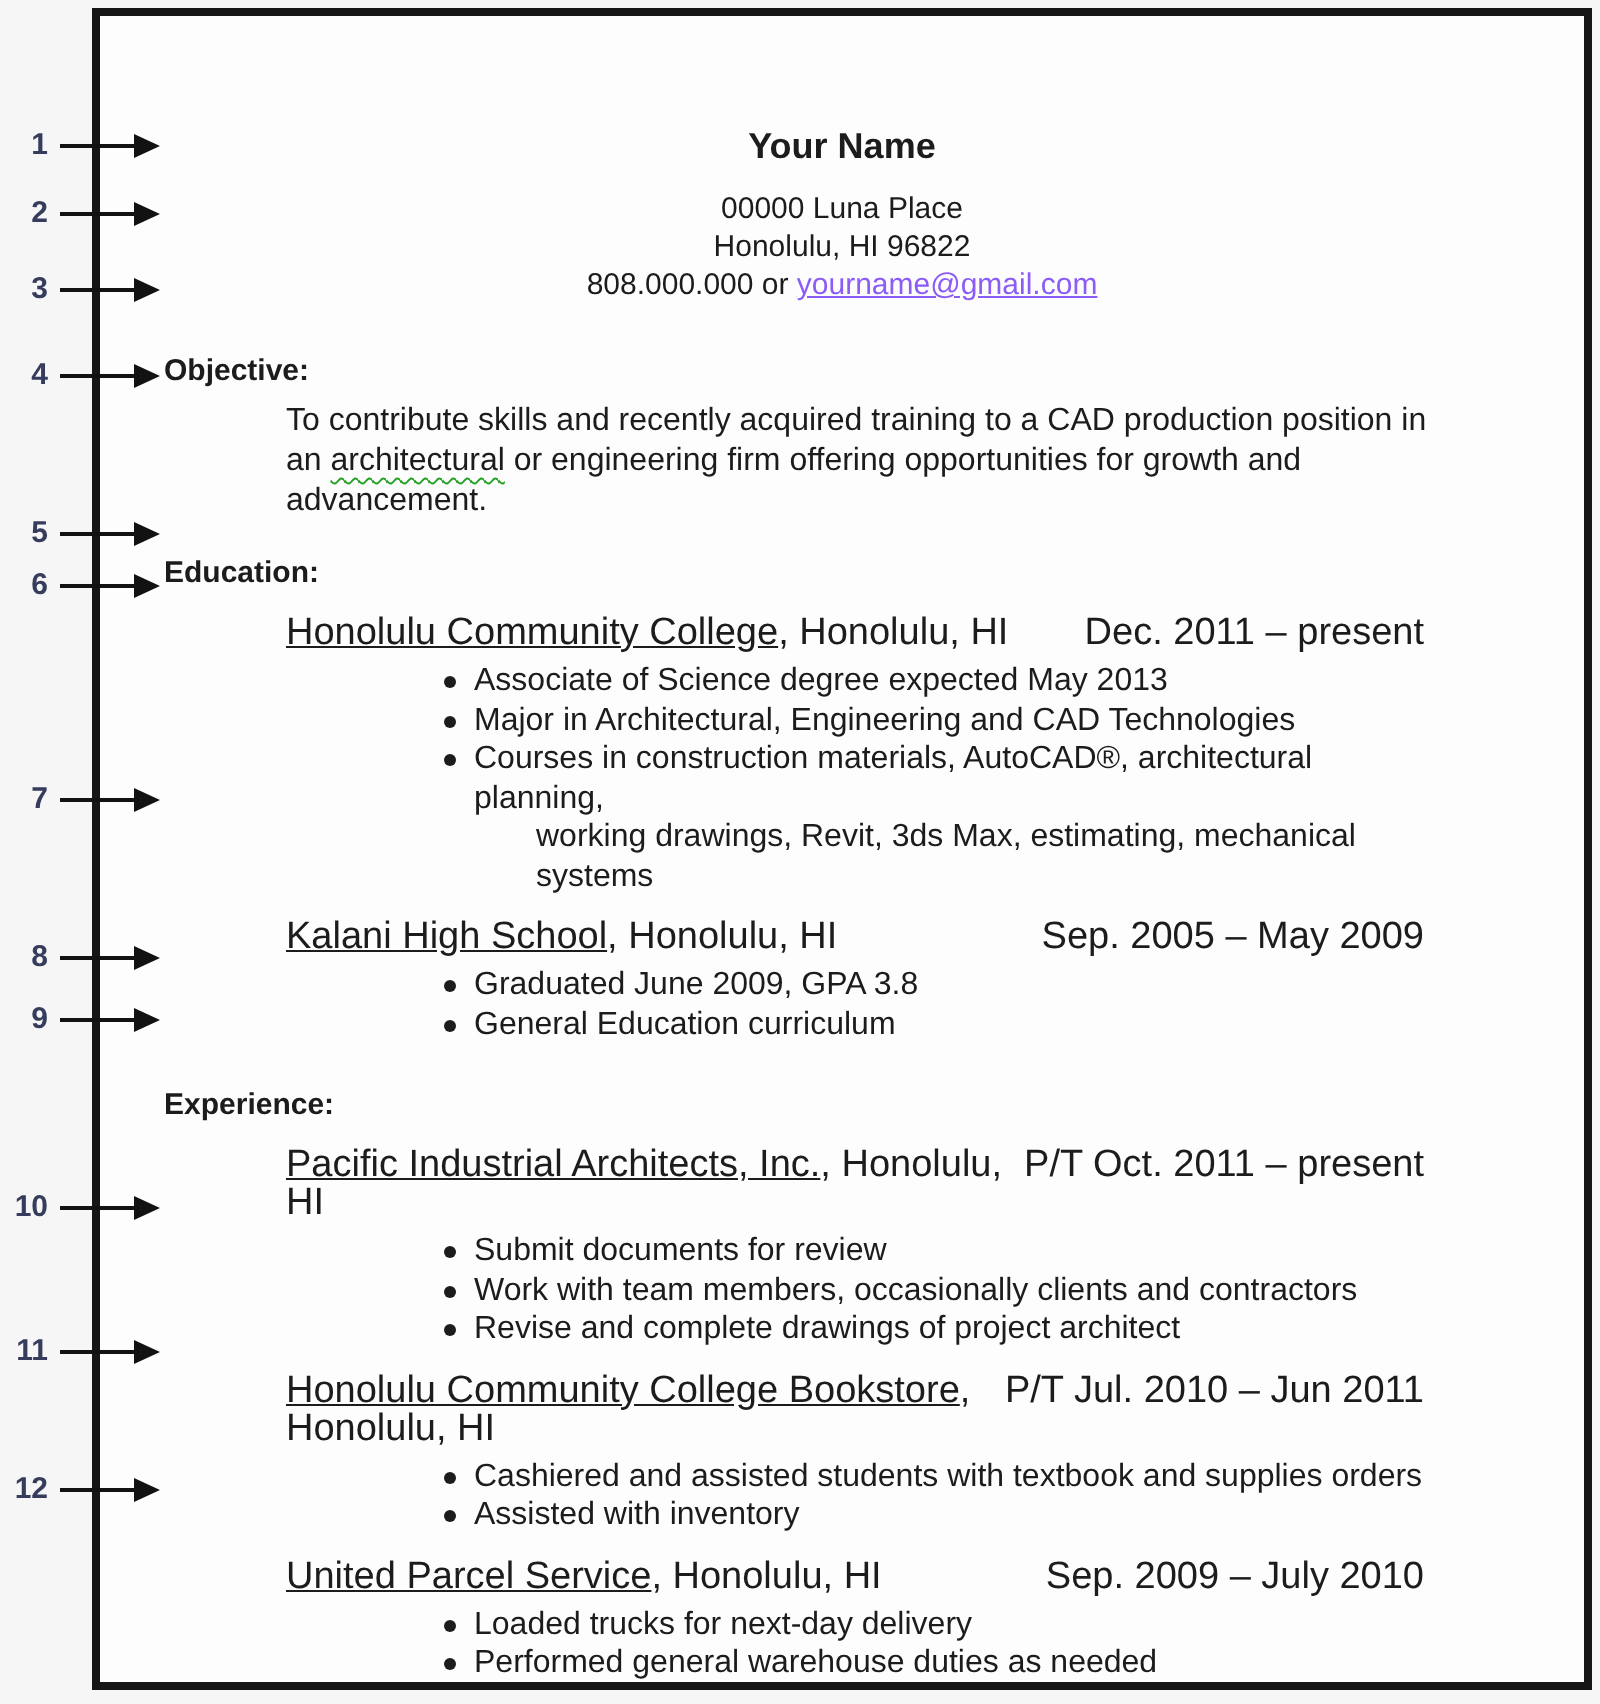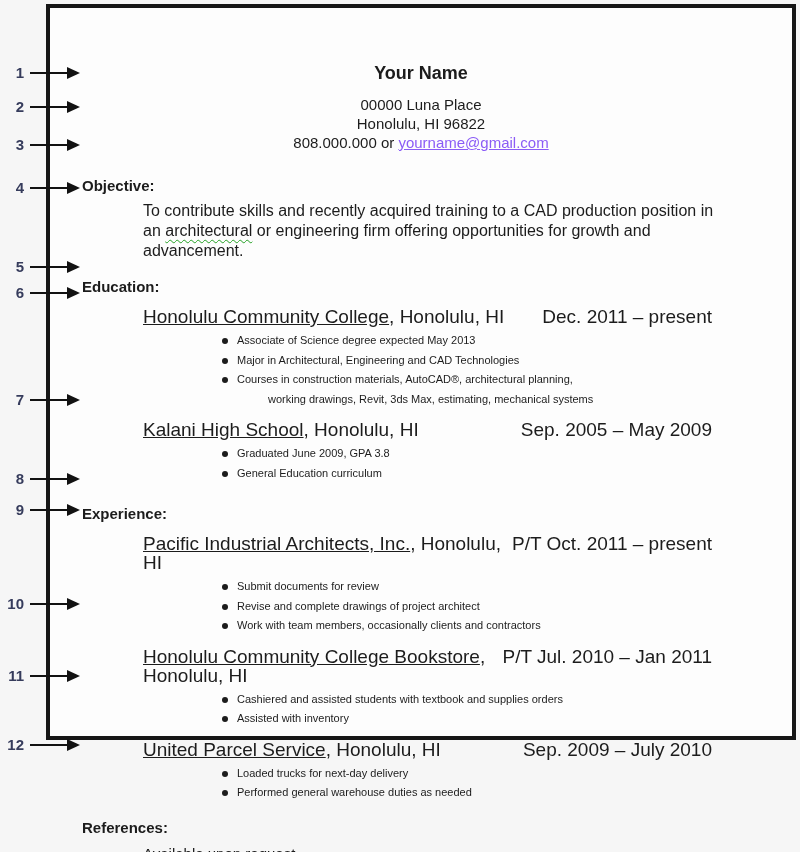--- a/index.html
+++ b/index.html
@@ -9,21 +9,21 @@
     background:#f6f6f6;
     font-family:"Liberation Sans", sans-serif;
     color:#1c1c1c;
     overflow:hidden;
   }
 
   
   .document {
     position:absolute;
     left:46px; top:4px;
-    width:750px; height:736px;
+    width:750px; height:841px;
     border:4px solid #161616;
     background:#fdfdfd;
     z-index:1;
   }
 
   
   .doc-header { padding-top:54px; text-align:center; }
   .doc-name { font-size:18px; font-weight:bold; line-height:22px; }
   .doc-address { margin-top:11px; font-size:15px; line-height:19px; }
   .contact-line { font-size:15px; line-height:19px; }
@@ -56,21 +56,21 @@
     display:flex; justify-content:space-between;
     font-size:19px; line-height:19px;
   }
   .org-name { text-decoration:underline; }
   .entry-dates { white-space:nowrap; padding-left:10px; }
 
   .bullets { margin-top:5px; }
   .bullet {
     position:relative;
     margin-left:187px; margin-right:70px;
-    font-size:11px; line-height:19.5px;
+    font-size:16px; line-height:19.5px;
   }
   .bullet::before {
     content:"";
     position:absolute;
     left:-15px; top:7px;
     width:6px; height:6px;
     border-radius:50%;
     background:#1c1c1c;
   }
   .bullet-cont { margin-left:31px; }
@@ -236,29 +236,29 @@
 
   <div class="section-heading h-experience">Experience:</div>
 
   <div class="entry">
     <div class="entry-head">
       <span><span class="org-name">Pacific Industrial Architects, Inc.</span><span>, Honolulu, HI</span></span>
       <span class="entry-dates">P/T Oct. 2011 – present</span>
     </div>
     <div class="bullets">
       <div class="bullet"><span>Submit documents for review</span></div>
+      <div class="bullet"><span>Work with team members, occasionally clients and contractors</span></div>
       <div class="bullet"><span>Revise and complete drawings of project architect</span></div>
-      <div class="bullet"><span>Work with team members, occasionally clients and contractors</span></div>
     </div>
   </div>
 
   <div class="entry">
     <div class="entry-head">
       <span><span class="org-name">Honolulu Community College Bookstore</span><span>, Honolulu, HI</span></span>
-      <span class="entry-dates">P/T Jul. 2010 – Jan 2011</span>
+      <span class="entry-dates">P/T Jul. 2010 – Jun 2011</span>
     </div>
     <div class="bullets">
       <div class="bullet"><span>Cashiered and assisted students with textbook and supplies orders</span></div>
       <div class="bullet"><span>Assisted with inventory</span></div>
     </div>
   </div>
 
   <div class="entry">
     <div class="entry-head">
       <span><span class="org-name">United Parcel Service</span><span>, Honolulu, HI</span></span>

